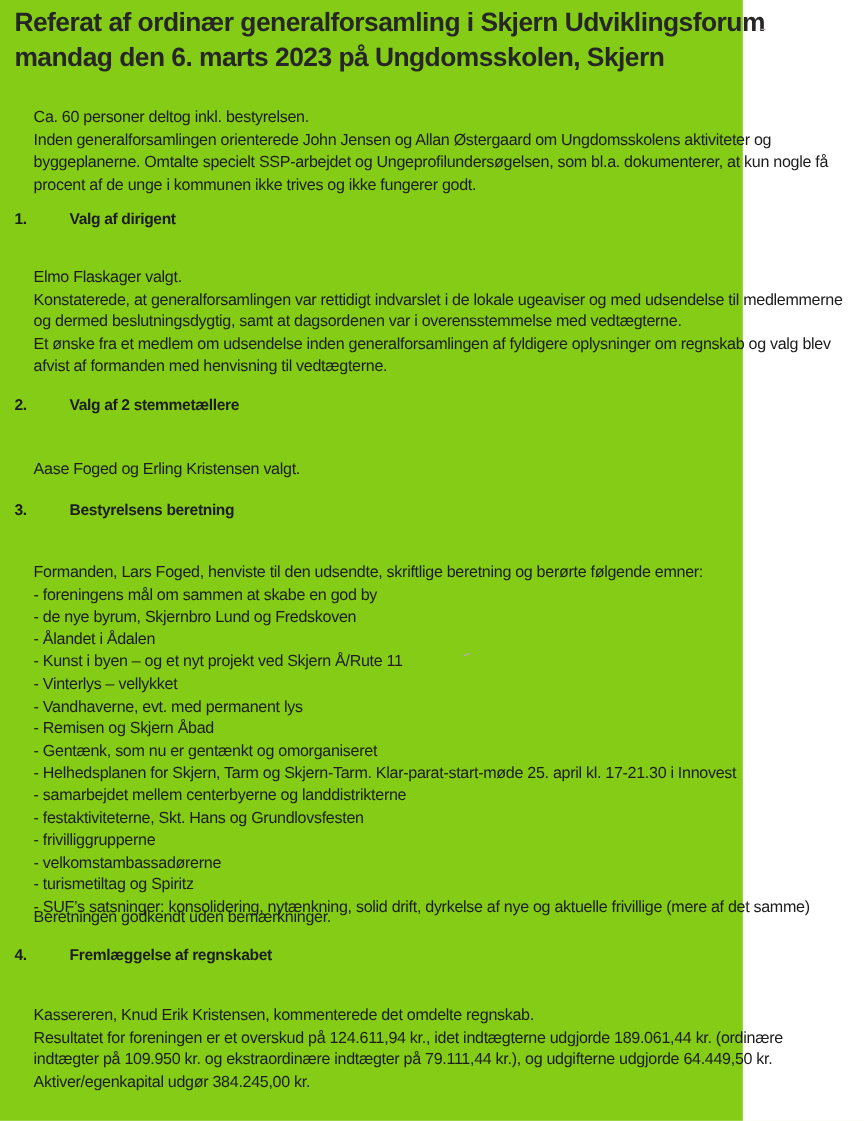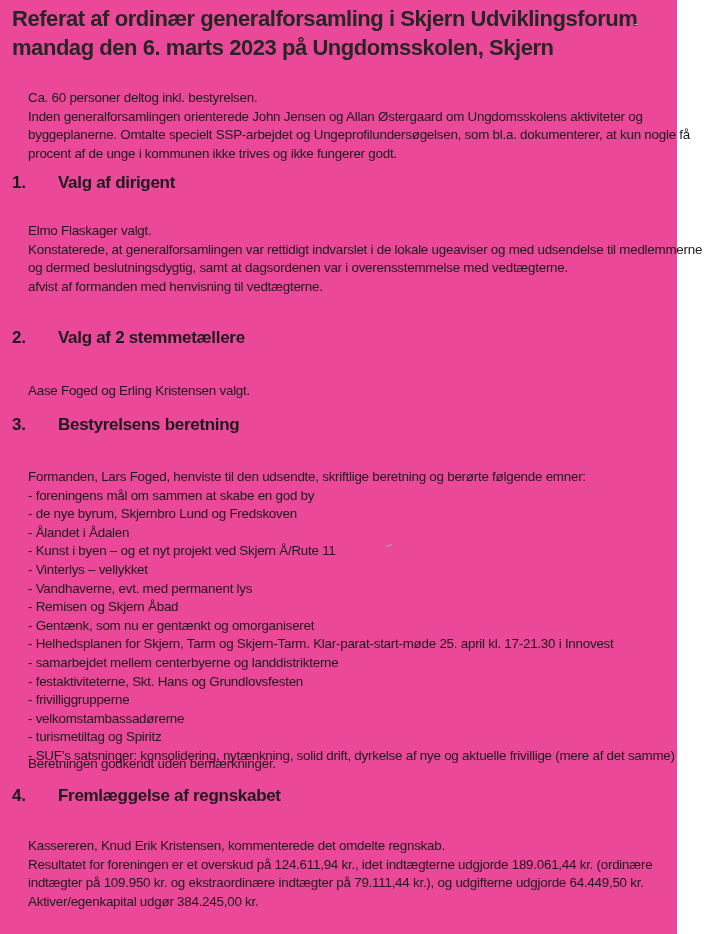--- a/index.html
+++ b/index.html
@@ -11,23 +11,23 @@
       width: 720px;
       height: 934px;
       overflow: hidden;
       position: relative;
       font-family: "Liberation Sans", sans-serif;
       color: #1e1e1e;
     }
     .page {
       position: absolute;
       left: 0; top: 0;
-      width: 677px;
+      width: 619px;
       height: 934px;
-      background: #ec4899;
+      background: #84cc16;
     }
     .title {
       position: absolute;
       left: 12px;
       top: 4px;
       margin: 0;
       font-weight: bold;
       font-size: 22px;
       line-height: 29px;
       letter-spacing: -0.45px;
@@ -44,21 +44,21 @@
       color: #1c1c1c;
       white-space: nowrap;
     }
     .block p {
       margin: 0;
     }
     .section-heading {
       position: absolute;
       left: 12px;
       margin: 0;
-      font-size: 17px;
+      font-size: 13px;
       line-height: 18px;
       font-weight: bold;
       letter-spacing: -0.3px;
       color: #1c1c1c;
       white-space: nowrap;
     }
     .section-heading .num {
       display: inline-block;
       width: 46px;
     }
@@ -93,20 +93,21 @@
     <p>procent af de unge i kommunen ikke trives og ikke fungerer godt.</p>
   </div>
 
   <h2 class="section-heading" style="top:174px;">
     <span class="num">1.</span><span>Valg af dirigent</span>
   </h2>
   <div class="block" style="top:206px;">
     <p>Elmo Flaskager valgt.</p>
     <p>Konstaterede, at generalforsamlingen var rettidigt indvarslet i de lokale ugeaviser og med udsendelse til medlemmerne</p>
     <p>og dermed beslutningsdygtig, samt at dagsordenen var i overensstemmelse med vedtægterne.</p>
+    <p>Et ønske fra et medlem om udsendelse inden generalforsamlingen af fyldigere oplysninger om regnskab og valg blev</p>
     <p>afvist af formanden med henvisning til vedtægterne.</p>
   </div>
 
   <h2 class="section-heading" style="top:329px;">
     <span class="num">2.</span><span>Valg af 2 stemmetællere</span>
   </h2>
   <div class="block" style="top:366px;">
     <p>Aase Foged og Erling Kristensen valgt.</p>
   </div>
 

